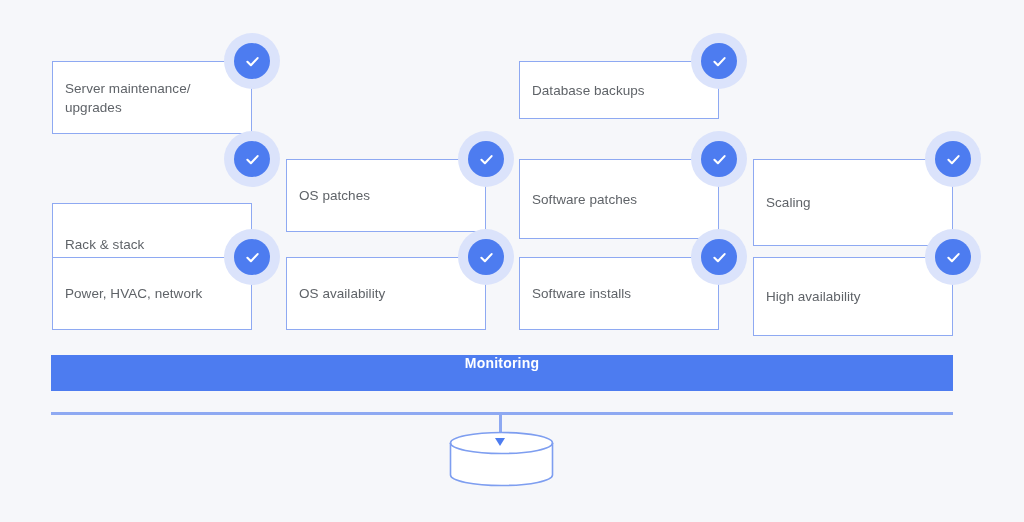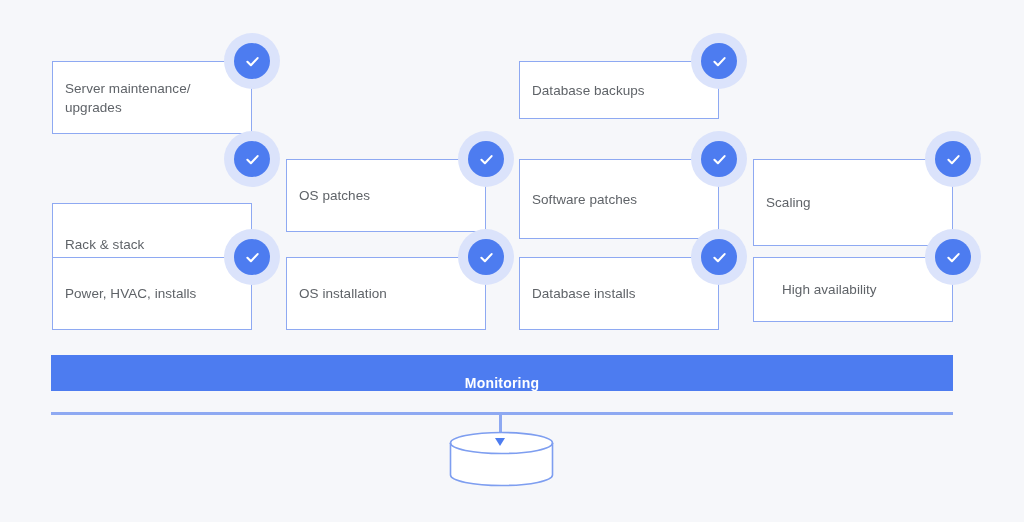--- a/index.html
+++ b/index.html
@@ -76,21 +76,21 @@
   .badge .disc svg {
     display: block;
   }
 
   
   #monitoring-bar {
     position: absolute;
     box-sizing: border-box;
     background: #4d7cf0;
     display: flex;
-    align-items: flex-end;
+    align-items: flex-start;
     justify-content: center;
     z-index: 3;
   }
   #monitoring-bar .bar-label {
     color: #ffffff;
     font-size: 14px;
     font-weight: bold;
     letter-spacing: 0.2px;
   }
 
@@ -173,53 +173,53 @@
       </div>
       <div class="badge" style="left: 925px; top: 131px;">
         <div class="halo"></div>
         <div class="disc">
           <svg width="19" height="19" viewBox="0 0 19 19" aria-hidden="true">
             <path d="M4.4 9.8 L7.9 13.2 L14.6 6.1" fill="none" stroke="#ffffff" stroke-width="2.1" stroke-linecap="round" stroke-linejoin="round"></path>
           </svg>
         </div>
       </div>
       <div class="task-box" style="left: 52px; top: 257px; width: 200px; height: 73px;">
-        <span class="task-label">Power, HVAC, installs</span>
+        <span class="task-label">Power, HVAC, network</span>
       </div>
       <div class="badge" style="left: 224px; top: 229px;">
         <div class="halo"></div>
         <div class="disc">
           <svg width="19" height="19" viewBox="0 0 19 19" aria-hidden="true">
             <path d="M4.4 9.8 L7.9 13.2 L14.6 6.1" fill="none" stroke="#ffffff" stroke-width="2.1" stroke-linecap="round" stroke-linejoin="round"></path>
           </svg>
         </div>
       </div>
       <div class="task-box" style="left: 286px; top: 257px; width: 200px; height: 73px;">
-        <span class="task-label">OS installation</span>
+        <span class="task-label">OS availability</span>
       </div>
       <div class="badge" style="left: 458px; top: 229px;">
         <div class="halo"></div>
         <div class="disc">
           <svg width="19" height="19" viewBox="0 0 19 19" aria-hidden="true">
             <path d="M4.4 9.8 L7.9 13.2 L14.6 6.1" fill="none" stroke="#ffffff" stroke-width="2.1" stroke-linecap="round" stroke-linejoin="round"></path>
           </svg>
         </div>
       </div>
       <div class="task-box" style="left: 519px; top: 257px; width: 200px; height: 73px;">
-        <span class="task-label">Database installs</span>
+        <span class="task-label">Software installs</span>
       </div>
       <div class="badge" style="left: 691px; top: 229px;">
         <div class="halo"></div>
         <div class="disc">
           <svg width="19" height="19" viewBox="0 0 19 19" aria-hidden="true">
             <path d="M4.4 9.8 L7.9 13.2 L14.6 6.1" fill="none" stroke="#ffffff" stroke-width="2.1" stroke-linecap="round" stroke-linejoin="round"></path>
           </svg>
         </div>
       </div>
-      <div class="task-box" style="left: 753px; top: 257px; width: 200px; height: 65px; padding-left: 16px;">
+      <div class="task-box" style="left: 753px; top: 257px; width: 200px; height: 79px;">
         <span class="task-label">High availability</span>
       </div>
       <div class="badge" style="left: 925px; top: 229px;">
         <div class="halo"></div>
         <div class="disc">
           <svg width="19" height="19" viewBox="0 0 19 19" aria-hidden="true">
             <path d="M4.4 9.8 L7.9 13.2 L14.6 6.1" fill="none" stroke="#ffffff" stroke-width="2.1" stroke-linecap="round" stroke-linejoin="round"></path>
           </svg>
         </div>
       </div>

